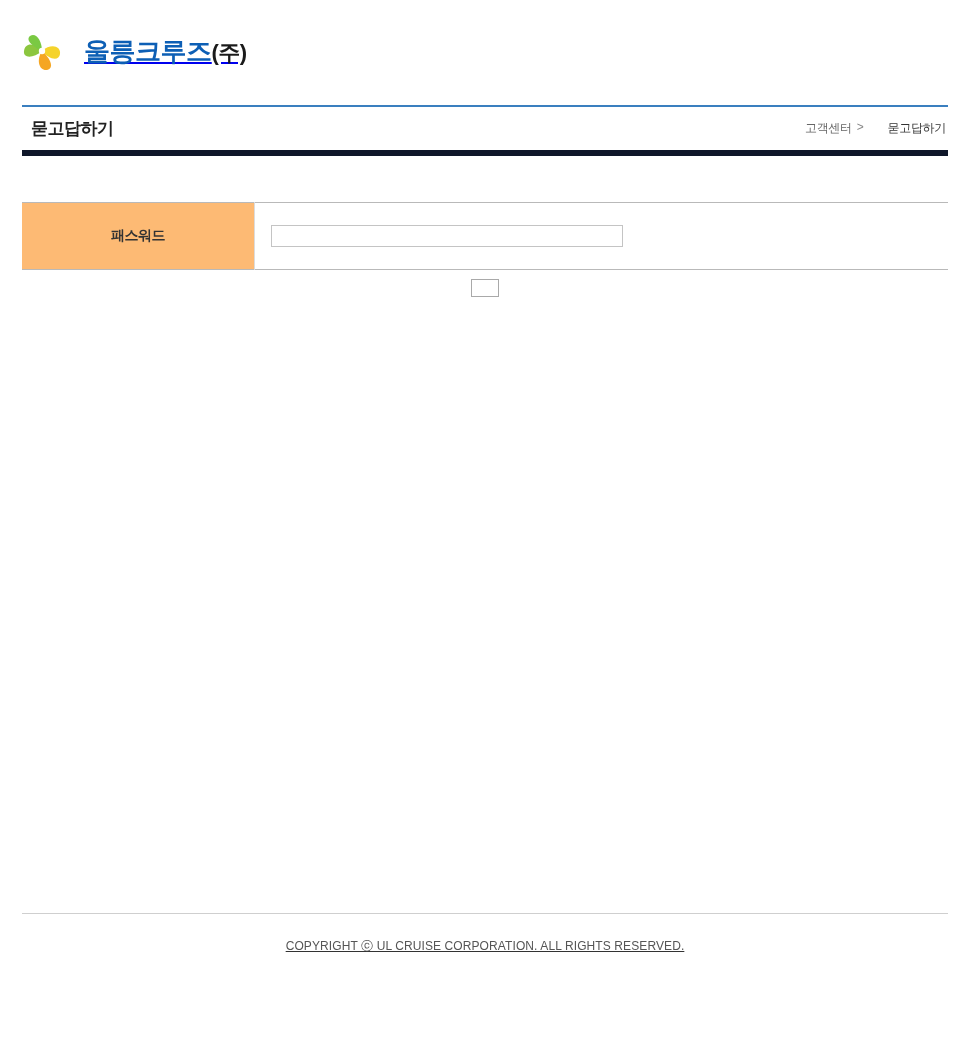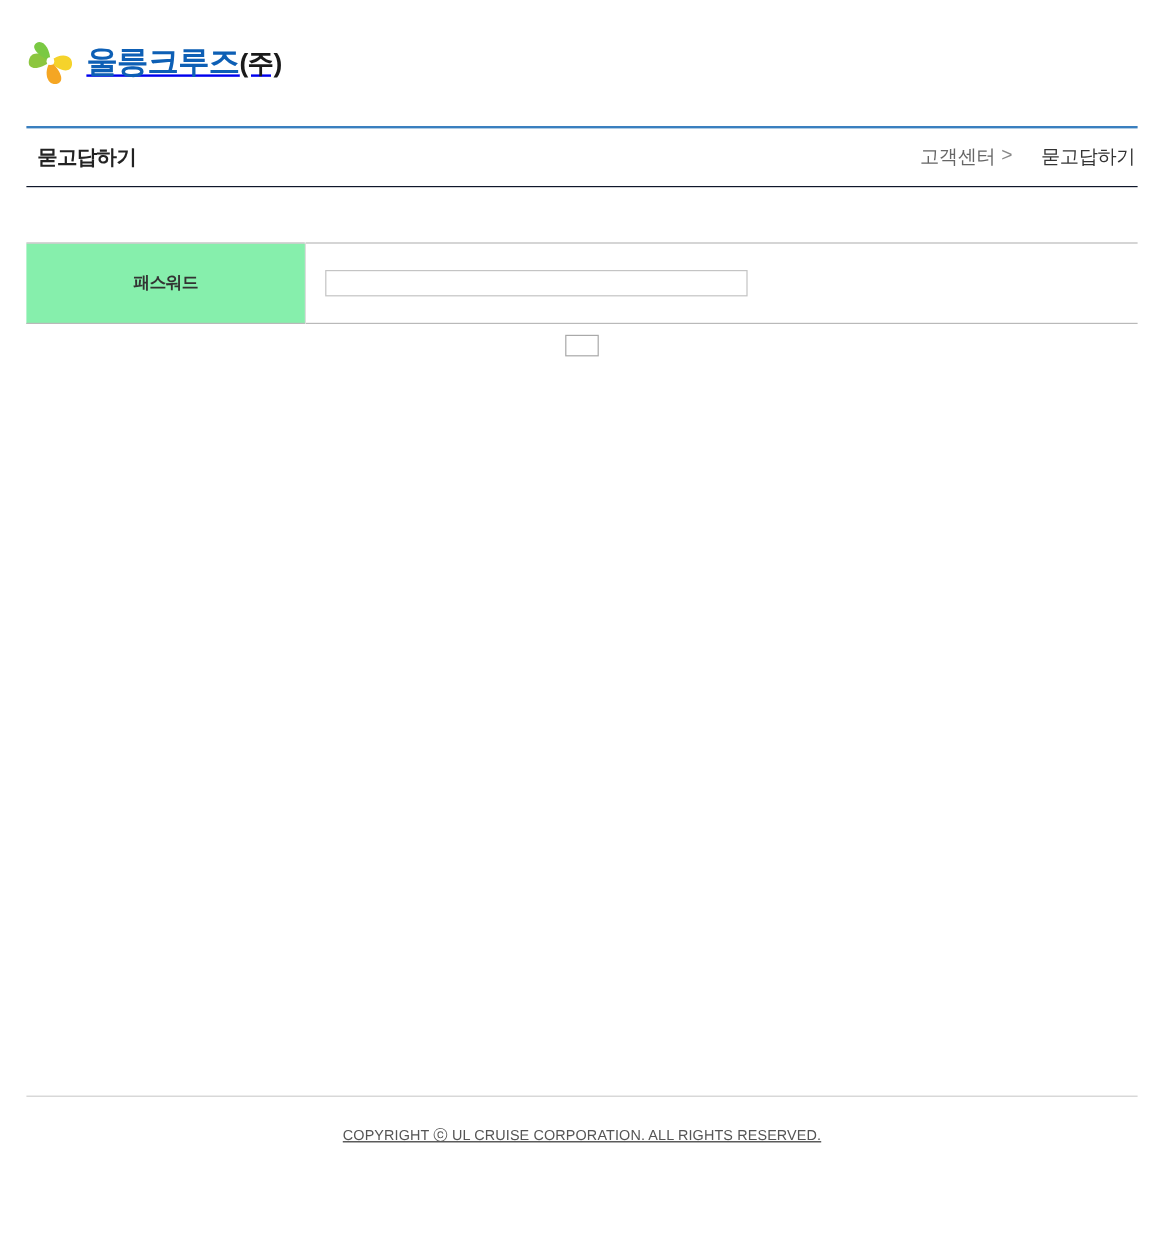--- a/index.html
+++ b/index.html
@@ -23,20 +23,21 @@
     height: 105px;
     box-sizing: border-box;
     position: relative;
   }
   .logo-wrap {
     position: absolute;
     left: 22px;
     top: 30px;
     display: flex;
     align-items: center;
+    gap: 12px;
   }
   .logo-mark {
     width: 40px;
     height: 42px;
     position: relative;
     margin-right: 10px;
     flex: none;
   }
   .logo-text {
     font-size: 26px;
@@ -48,38 +49,38 @@
   }
   .logo-text .suffix {
     color: #1a1a1a;
     font-size: 22px;
   }
 
   
   .titlebar {
     margin: 0 22px;
     border-top: 2px solid #3a7fbf;
-    border-bottom: 1px solid #0f172a;
+    border-bottom: 6px solid #0f172a;
     height: 51px;
     box-sizing: border-box;
     display: flex;
     align-items: center;
     justify-content: space-between;
     background: #ffffff;
   }
   .page-title {
     font-size: 17px;
     font-weight: bold;
     color: #222222;
     letter-spacing: -0.5px;
     padding-left: 9px;
   }
   .breadcrumb {
     display: flex;
-    font-size: 16px;
+    font-size: 12px;
     color: #666666;
     letter-spacing: -0.3px;
     padding-right: 2px;
   }
   .breadcrumb .crumb { margin-left: 0; }
   .breadcrumb .sep { margin: 0 24px 0 5px; color: #888888; }
   .breadcrumb .current { color: #333333; }
 
   
   .content {
@@ -87,21 +88,21 @@
     padding-top: 46px;
   }
   .form-table {
     width: 100%;
     border-collapse: collapse;
     border-top: 1px solid #b9b9b9;
     border-bottom: 1px solid #b9b9b9;
   }
   .form-table th {
     width: 232px;
-    background: #86efac;
+    background: #fdba74;
     border-right: 1px solid #dcdcdc;
     font-size: 14px;
     font-weight: bold;
     color: #333333;
     letter-spacing: -0.5px;
     padding: 20px 0;
     height: 26px;
   }
   .form-table td {
     padding: 14px 0 14px 16px;

